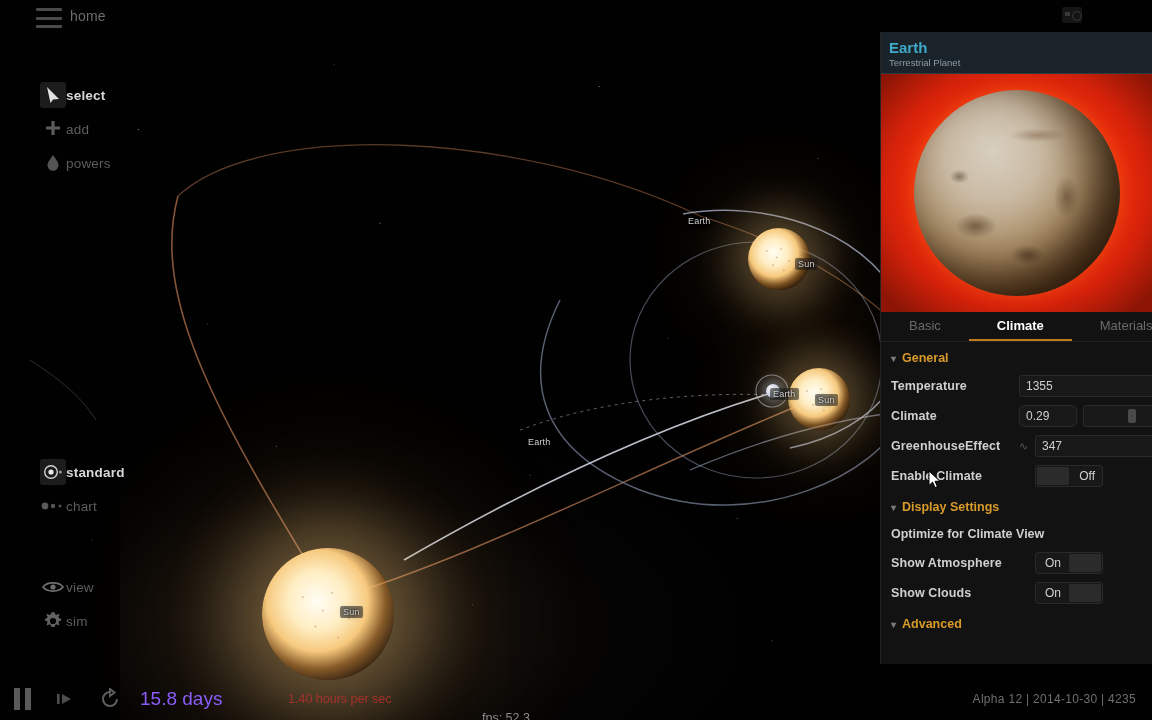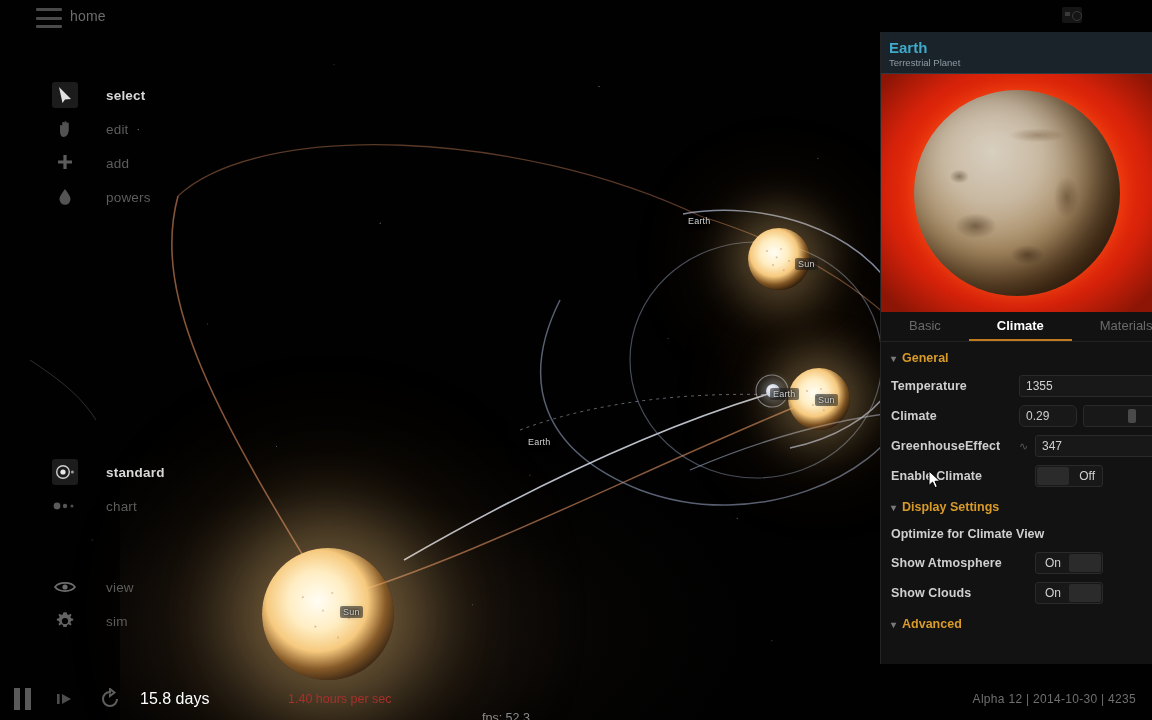--- a/index.html
+++ b/index.html
@@ -91,22 +91,22 @@
   .cam-btn::before {
     content: ""; position: absolute; left: 10px; top: 4px; width: 8px; height: 8px;
     border: 1.6px solid #3a3a3a; border-radius: 50%;
   }
   .cam-btn::after {
     content: ""; position: absolute; left: 3px; top: 5px; width: 5px; height: 4px; background: #3a3a3a;
   }
 
   #tools { position: absolute; left: 0; top: 78px; width: 240px; }
   .tool-row {
-    display: flex; align-items: center; height: 34px; padding-left: 52px;
-    cursor: pointer; gap: 28px;
+    display: flex; align-items: center; height: 34px; padding-left: 40px;
+    cursor: pointer; gap: 0;
   }
   .tool-ico {
     width: 26px; height: 26px; display: flex; align-items: center; justify-content: center;
     border-radius: 3px; flex: none;
   }
   .tool-row.active .tool-ico { background: #1c1c1c; }
   .tool-txt { font-size: 13.5px; color: #5d5d5d; letter-spacing: .2px; }
   .tool-row.active .tool-txt { color: #d8d8d8; font-weight: bold; }
   .tool-ico svg { display: block; }
 
@@ -118,21 +118,21 @@
     position: absolute; left: 0; bottom: 0; width: 1152px; height: 42px;
     display: flex; align-items: center;
   }
   .transport { display: flex; align-items: center; gap: 0px; }
   .tbtn {
     width: 44px; height: 42px; display: flex; align-items: center; justify-content: center;
     cursor: pointer;
   }
   .pause-ico { display: flex; gap: 5px; }
   .pause-ico i { display: block; width: 6px; height: 22px; background: #5a5a5a; }
-  .sim-days { color: #ffffff; font-size: 16px; margin-left: 8px; }
+  .sim-days { color: #8b5cf6; font-size: 19px; margin-left: 8px; }
   .sim-rate {
     position: absolute; left: 288px; color: #b0302c; font-size: 12.5px;
     filter: blur(.6px); opacity: .92;
   }
   .fps { position: absolute; left: 482px; color: #8a8a8a; font-size: 12.5px; margin-top: 37px; }
   .build { position: absolute; right: 16px; color: #6f6f6f; font-size: 12px; letter-spacing: .3px; }
 
   
   #panel {
     position: absolute; left: 880px; top: 32px; width: 290px; height: 632px;
@@ -264,28 +264,20 @@
     <div class="tool-row active">
       <span class="tool-ico">
         <svg width="16" height="18" viewBox="0 0 16 18">
             <path d="M2 1 L14 13 L8 13.5 L5.5 17 Z" fill="#e2e2e2"></path>
           </svg>
       </span>
       <span class="tool-txt">select</span>
     </div>
     <div class="tool-row">
       <span class="tool-ico">
-        <svg width="17" height="18" viewBox="0 0 17 18">
-          <path d="M3 10 V6 a1.1 1.1 0 0 1 2.2 0 V3 a1.1 1.1 0 0 1 2.2 0 V2.4 a1.1 1.1 0 0 1 2.2 0 V3.6 a1.1 1.1 0 0 1 2.2 0 V9 c0 5-2.2 8-5.4 8C3.8 17 3 14 3 10Z" fill="#525252"></path>
-        </svg>
-      </span>
-      <span class="tool-txt">edit</span>
-    </div>
-    <div class="tool-row">
-      <span class="tool-ico">
         <svg width="18" height="18" viewBox="0 0 18 18">
             <path d="M7.4 1 h3.2 v5.4 H16 v3.2 h-5.4 V15 H7.4 V9.6 H2 V6.4 h5.4 Z" fill="#5c5c5c"></path>
           </svg>
       </span>
       <span class="tool-txt">add</span>
     </div>
     <div class="tool-row">
       <span class="tool-ico">
         <svg width="14" height="18" viewBox="0 0 14 18">
             <path d="M7 1 C10.5 6 12.5 8.4 12.5 11.3 A5.5 5.5 0 0 1 1.5 11.3 C1.5 8.4 3.5 6 7 1Z" fill="#545454"></path>

